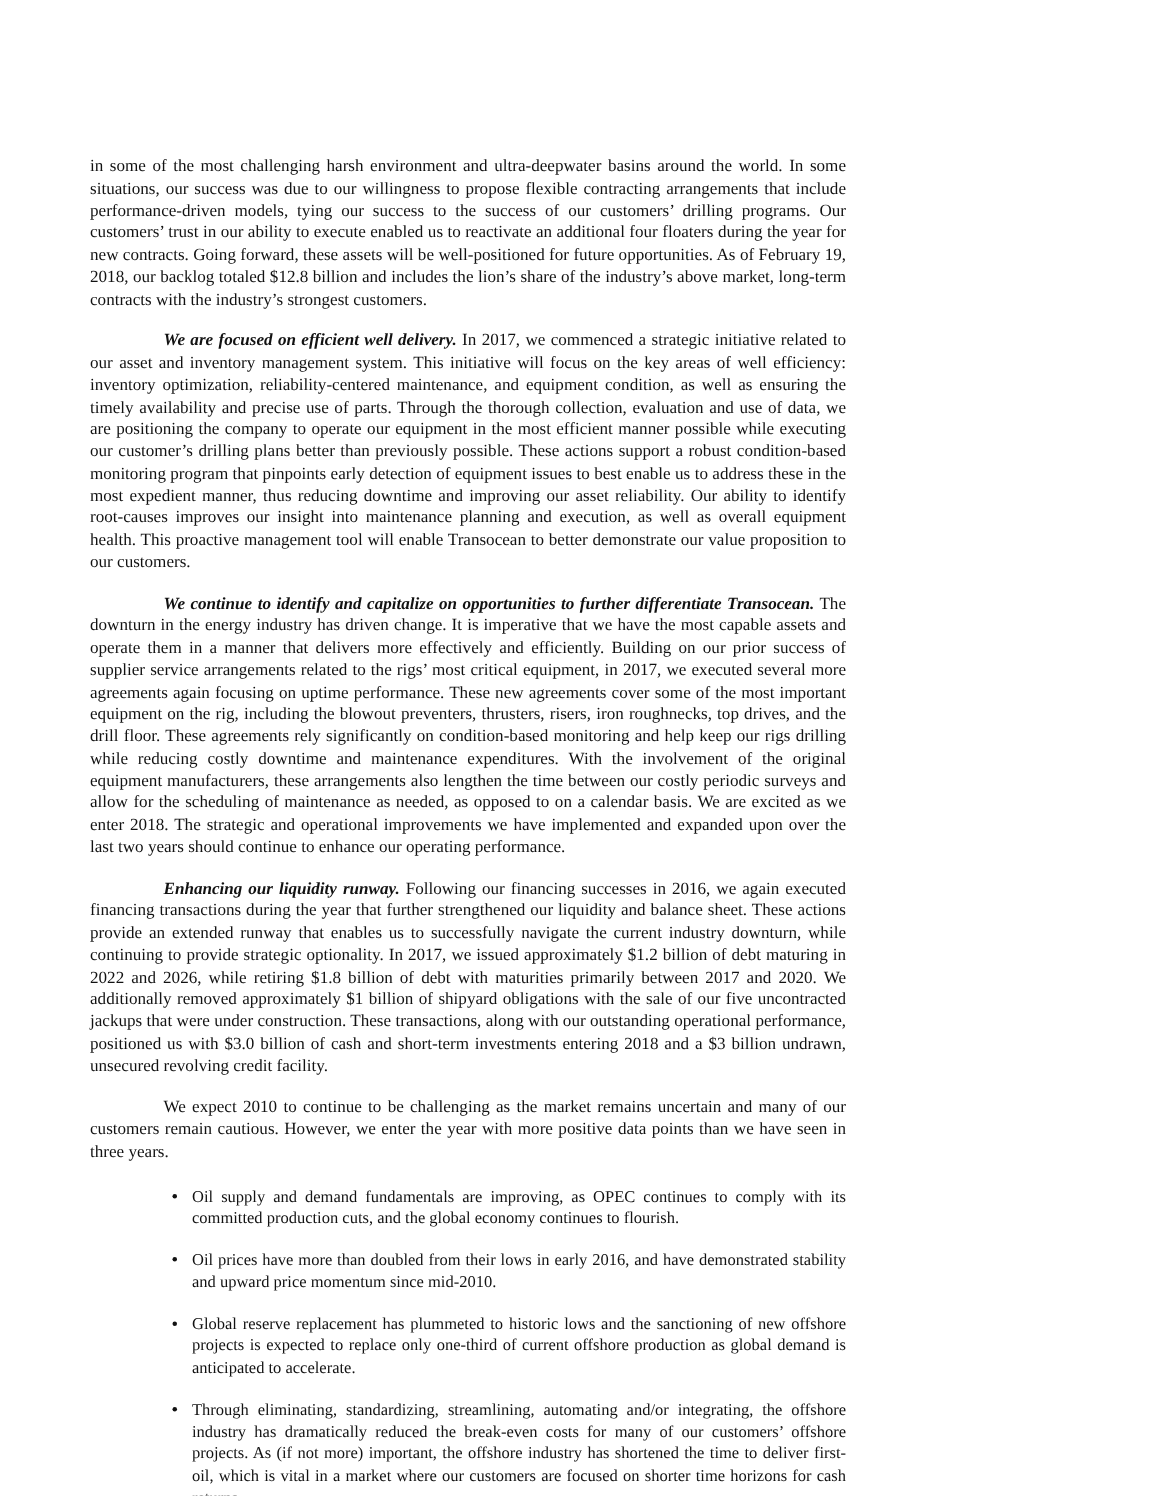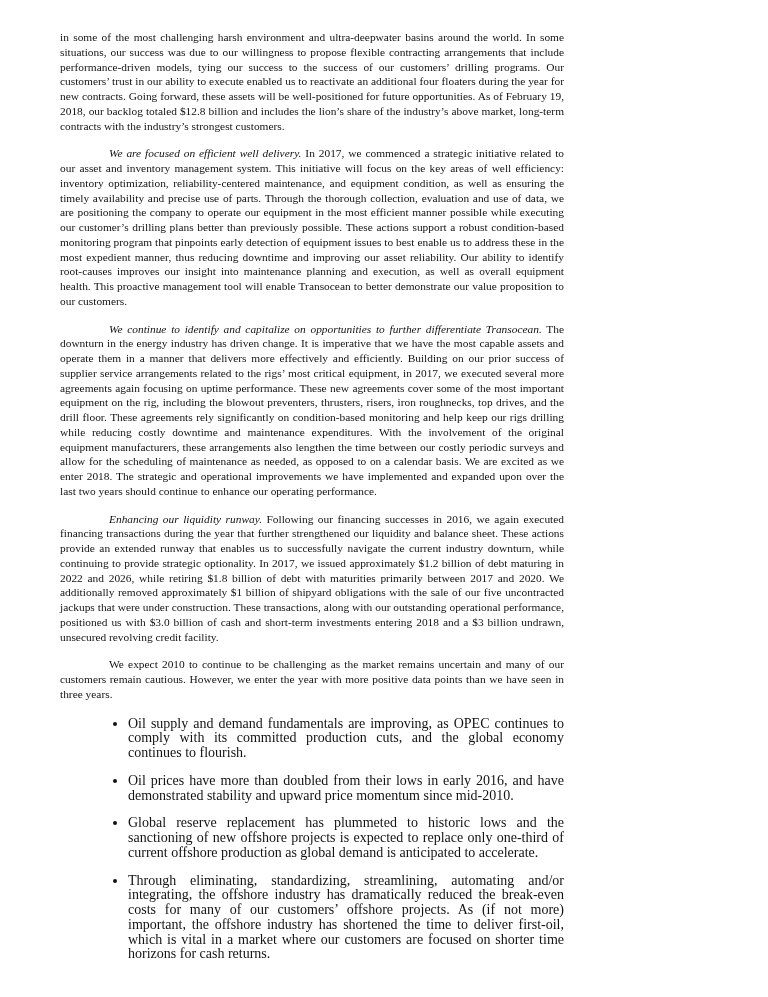--- a/index.html
+++ b/index.html
@@ -11,45 +11,45 @@
     width: 768px;
     height: 997px;
     overflow: hidden;
     font-family: "Liberation Serif", serif;
     color: #121212;
   }
   .page {
     box-sizing: border-box;
     width: 624px;
     height: 997px;
-    padding: 30px 60px 40px 60px;
+    padding: 104px 60px 40px 60px;
   }
   .para {
     margin: 0 0 13px 0;
     font-size: 11.4px;
     line-height: 14.75px;
     text-align: justify;
     text-indent: 49px;
   }
   .para.no-indent {
     text-indent: 0;
   }
   .lead {
-    font-weight: normal;
+    font-weight: bold;
     font-style: italic;
   }
   ul.bullets {
     margin: 15px 0 0 0;
     padding: 0 0 0 68px;
     list-style: disc outside;
   }
   ul.bullets li {
     margin: 0 0 13px 0;
     padding-left: 0;
-    font-size: 14px;
+    font-size: 11px;
     line-height: 14.75px;
     text-align: justify;
   }
 </style>
 </head>
 <body>
 
 <div class="page">
 
   <p class="para no-indent"><span>in some of the most challenging harsh environment and ultra-deepwater basins around the world. In some situations, our success was due to our willingness to propose flexible contracting arrangements that include performance-driven models, tying our success to the success of our customers’ drilling programs. Our customers’ trust in our ability to execute enabled us to reactivate an additional four floaters during the year for new contracts. Going forward, these assets will be well-positioned for future opportunities. As of February 19, 2018, our backlog totaled $12.8 billion and includes the lion’s share of the industry’s above market, long-term contracts with the industry’s strongest customers.</span></p>

